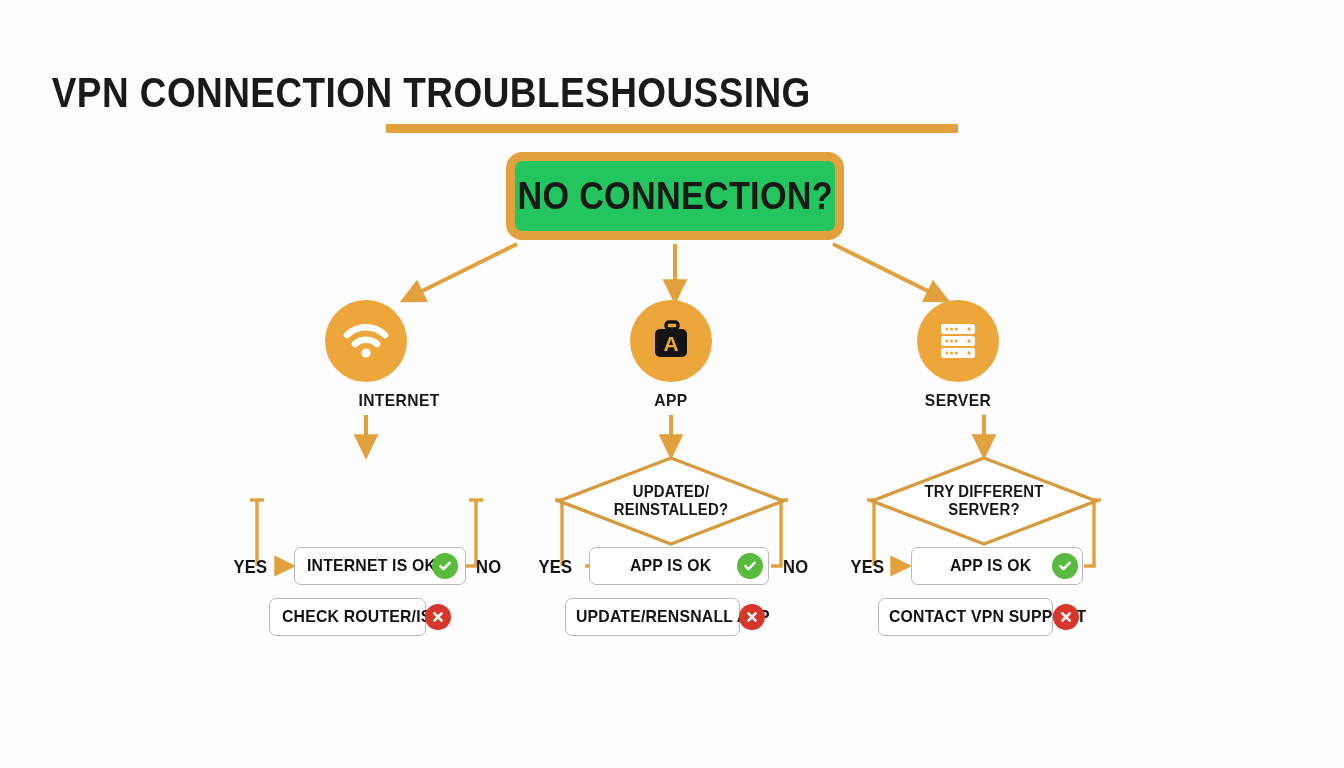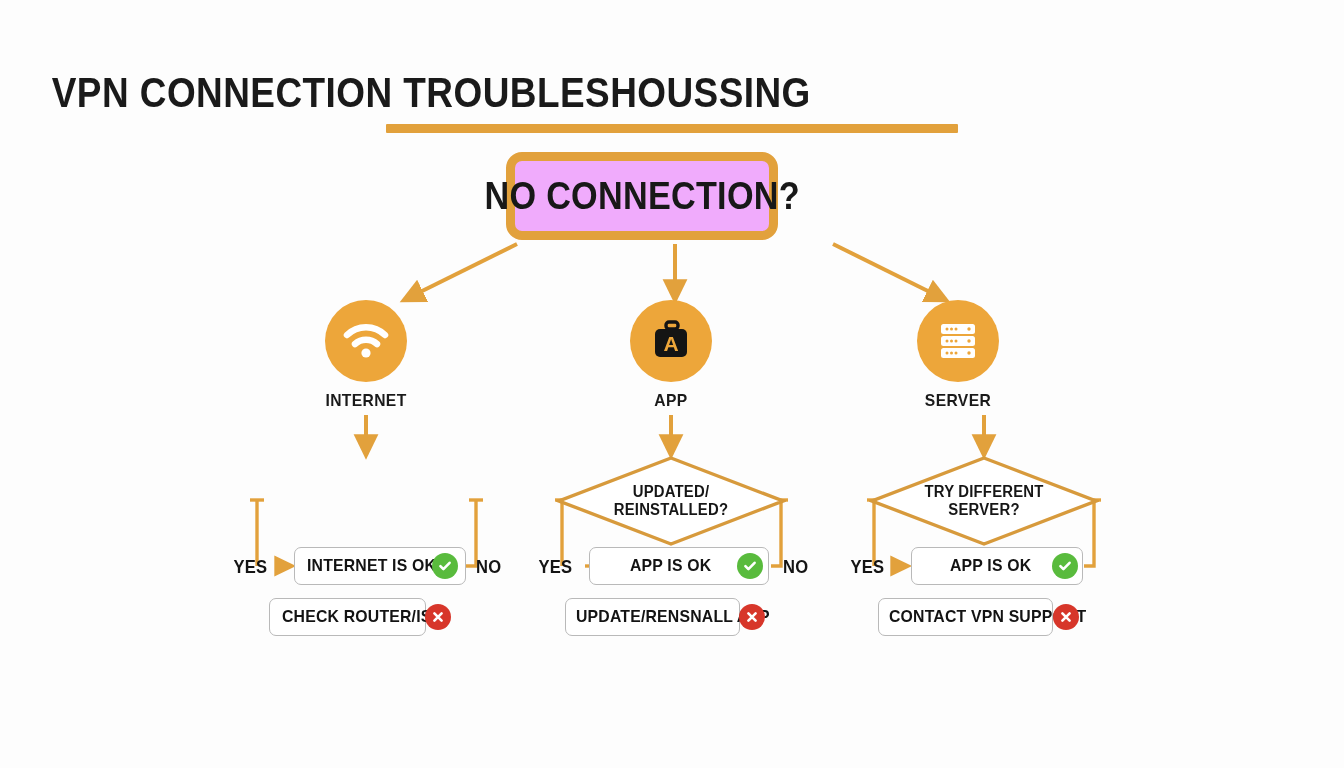--- a/index.html
+++ b/index.html
@@ -57,26 +57,26 @@
     height: 9px;
     background: #e2a13c;
     border-radius: 1px;
   }
 
   
   .root-box {
     position: absolute;
     left: 506px;
     top: 152px;
-    width: 272px;
+    width: 338px;
     height: 88px;
     box-sizing: border-box;
     border: 9px solid #e2a13c;
     border-radius: 16px;
-    background: #f0abfc;
+    background: #22c55e;
     display: flex;
     align-items: center;
     justify-content: center;
   }
   .root-label {
     font-family: "Liberation Sans Narrow", "Liberation Sans", sans-serif;
     font-weight: 700;
     font-size: 38px;
     color: #181818;
     letter-spacing: 0.3px;
@@ -240,21 +240,21 @@
 
   <div class="title-wrap">
     <div class="title-text">VPN CONNECTION TROUBLESHOUSSING</div>
     <div class="title-rule"></div>
   </div>
 
   <div class="root-box">
     <span class="root-label">NO CONNECTION?</span>
   </div>
 
-  <div class="branch" style="left:286px; top:300px;">
+  <div class="branch" style="left:286px; top:300px;text-align:right;">
     <div class="icon-circle">
       <svg width="48" height="40" viewBox="0 0 48 40">
         <g fill="none" stroke="#ffffff" stroke-width="6.5" stroke-linecap="round">
           <path d="M5,14 A27,27 0 0 1 43,14"></path>
           <path d="M13,23 A16.5,16.5 0 0 1 35,23"></path>
         </g>
         <circle cx="24" cy="32" r="4.6" fill="#ffffff"></circle>
       </svg>
     </div>
     <div class="branch-label">INTERNET</div>

